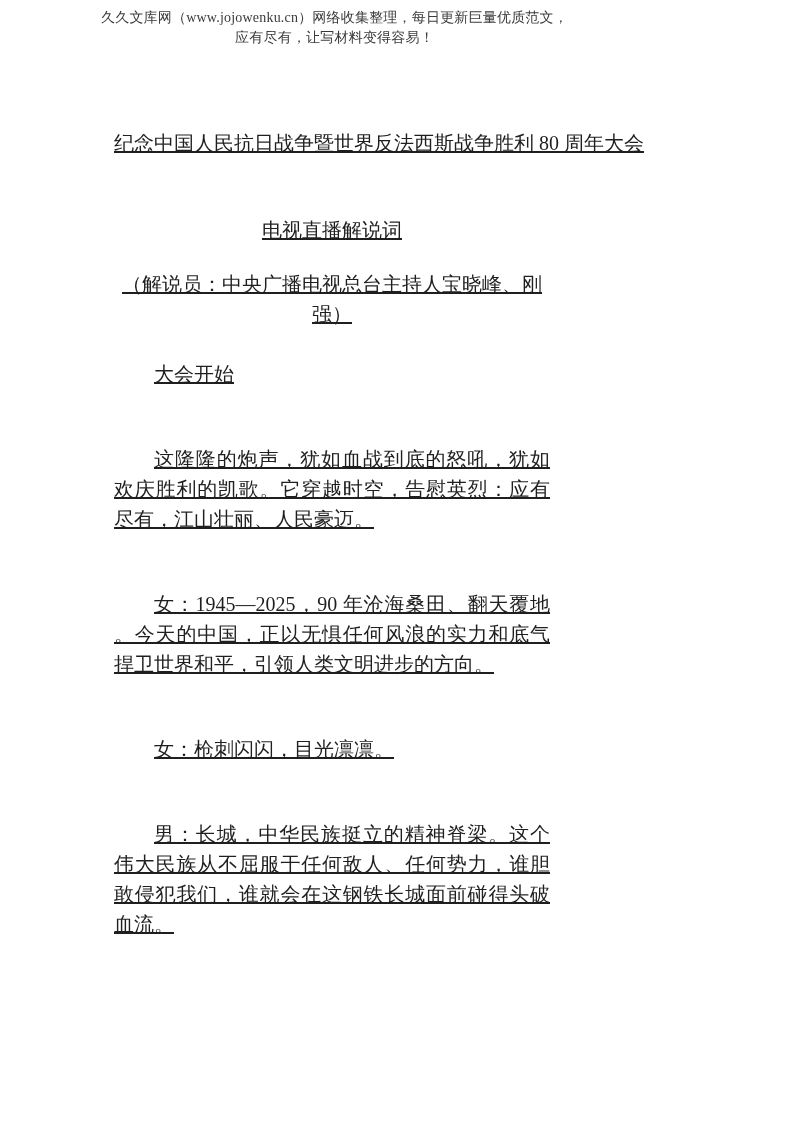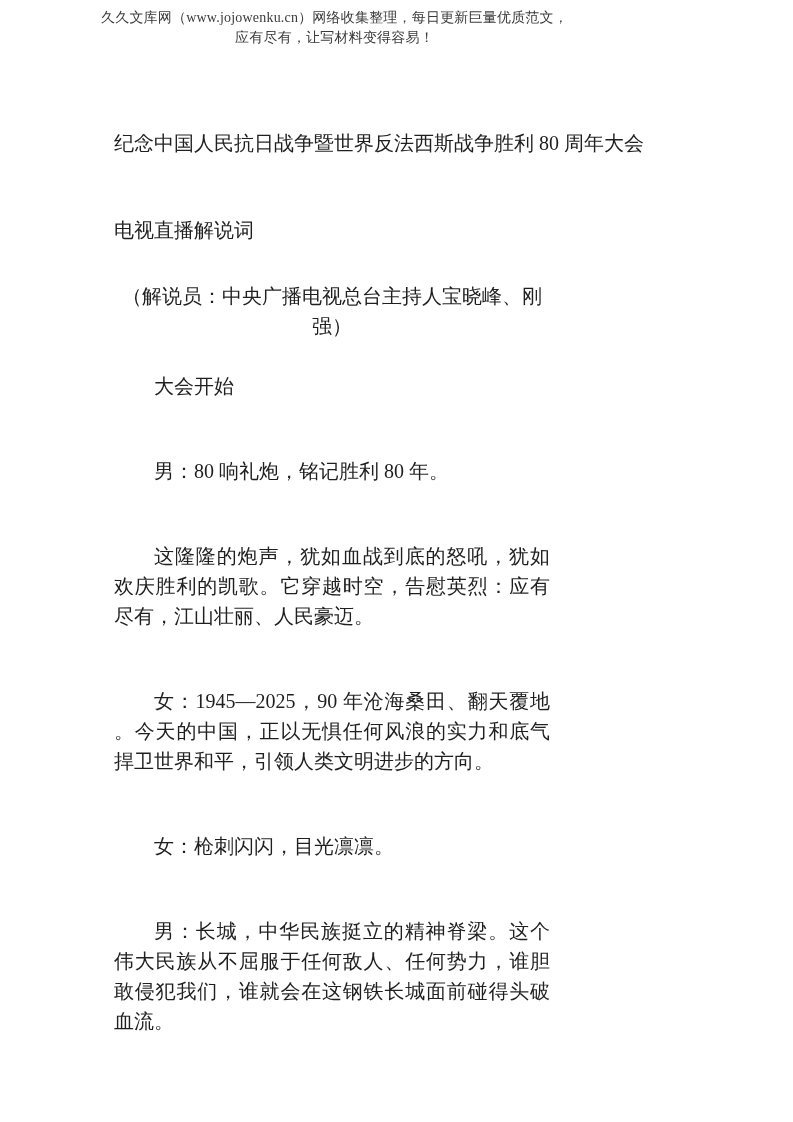--- a/index.html
+++ b/index.html
@@ -22,32 +22,33 @@
     text-align: center;
     color: #3a3a3a;
     letter-spacing: 0.2px;
   }
   .doc-body {
     margin-left: 20px;
     margin-right: 25px; 
     color: #1f1f1f;
     font-size: 20px;
     line-height: 30px;
+    text-decoration: underline;
   }
   .doc-title {
     margin-top: 80px;
     text-align: center;
     white-space: nowrap;
   }
   .doc-subtitle {
     margin-top: 57px;
-    text-align: left;
+    text-align: center;
   }
   .speaker-note {
-    margin-top: 36px;
+    margin-top: 24px;
     text-align: center;
   }
   .section-heading {
     margin-top: 30px;
     text-indent: 2em;
   }
   .paragraphs { margin-top: 55px; }
   .para {
     text-indent: 2em;
     text-align: justify;
@@ -69,21 +70,20 @@
     <div class="doc-title">纪念中国人民抗日战争暨世界反法西斯战争胜利 80 周年大会</div>
 
     <div class="doc-subtitle">电视直播解说词</div>
 
     <div class="speaker-note">（解说员：中央广播电视总台主持人宝晓峰、刚强）</div>
 
     <div class="section-heading">大会开始</div>
 
     <div class="paragraphs">
 
-        <p class="para">男：80 响礼炮，铭记胜利 80 年。</p>
 
         <p class="para">这隆隆的炮声，犹如血战到底的怒吼，犹如欢庆胜利的凯歌。它穿越时空，告慰英烈：应有尽有，江山壮丽、人民豪迈。</p>
 
         <p class="para">女：1945—2025，90 年沧海桑田、翻天覆地。今天的中国，正以无惧任何风浪的实力和底气捍卫世界和平，引领人类文明进步的方向。</p>
 
         <p class="para">女：枪刺闪闪，目光凛凛。</p>
 
         <p class="para">男：长城，中华民族挺立的精神脊梁。这个伟大民族从不屈服于任何敌人、任何势力，谁胆敢侵犯我们，谁就会在这钢铁长城面前碰得头破血流。</p>
       </div>
 

